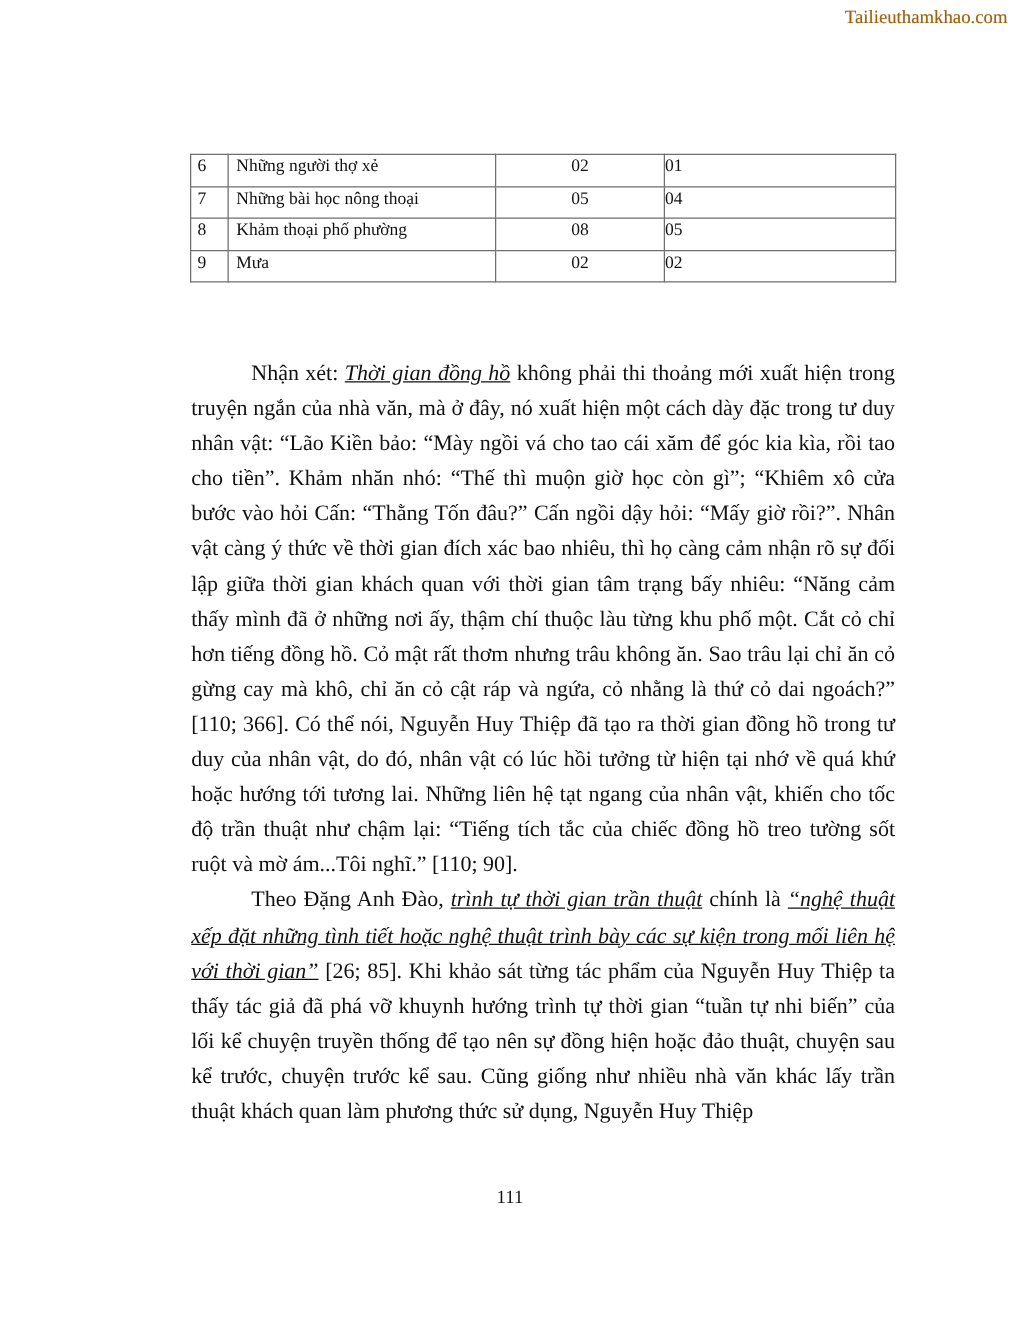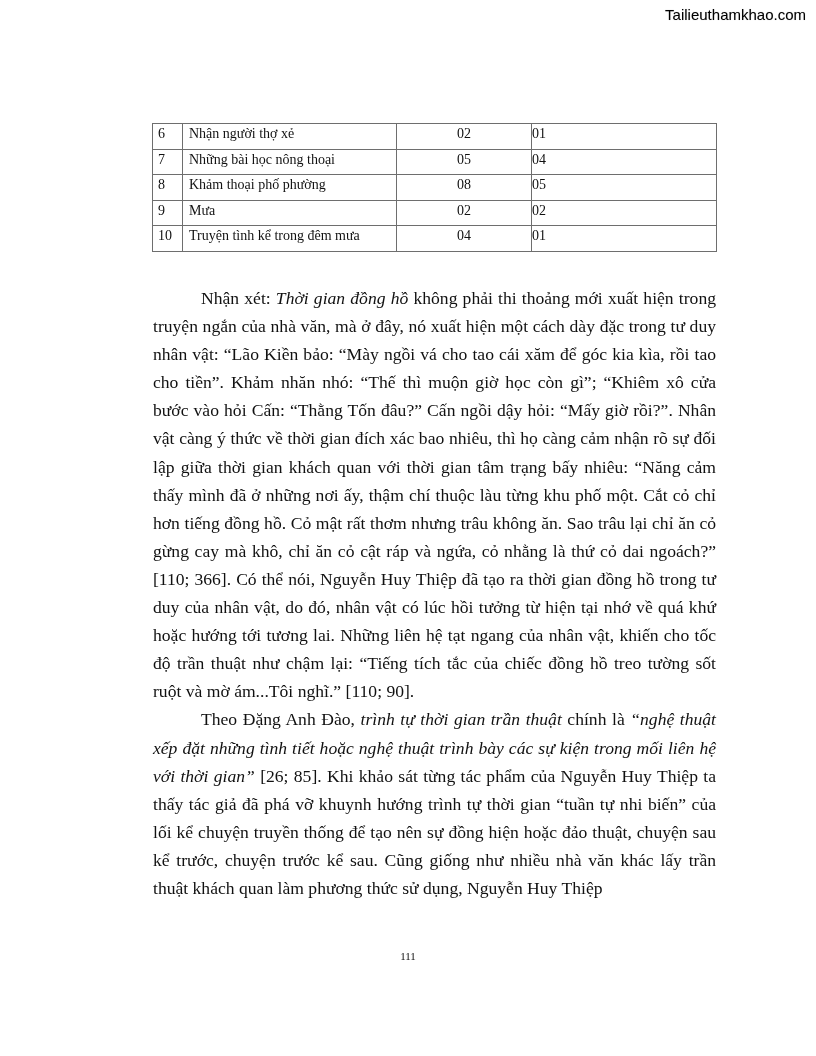--- a/index.html
+++ b/index.html
@@ -2,58 +2,58 @@
 <html><head>
 <meta charset="utf-8">
 <style>
   html, body { margin: 0; padding: 0; }
   body {
     width: 816px; height: 1056px; background: #ffffff; position: relative;
     overflow: hidden; font-family: "Liberation Serif", "DejaVu Serif", serif; color: #111;
   }
   .watermark {
     position: absolute; top: 6px; right: 10px;
-    font-family: Liberation Sans, sans-serif; font-size: 15px;
-    color: #000000; letter-spacing: 0px;
+    font-family: Liberation Serif, serif; font-size: 15px;
+    color: #a16207; letter-spacing: 0px;
     text-shadow: 0 0 1px #bdbdbd;
   }
   table.stats {
     position: absolute; left: 152px; top: 123px; width: 565px;
     border-collapse: collapse; font-size: 14px;
   }
   table.stats td {
     border: 1px solid #6e6e6e; height: 25.5px; padding: 0 0 0 6px;
     vertical-align: top; line-height: 18px; padding-top: 1px; box-sizing: border-box;
   }
   table.stats td.num { width: 30px; padding-left: 5px; }
   table.stats td.title { width: 214px; }
   table.stats td.c1 { width: 135px; text-align: center; padding-left: 0; }
   table.stats td.c2 { text-align: left; padding-left: 0; }
   .body-text {
     position: absolute; left: 153px; top: 284px; width: 563px;
     font-size: 17.6px; line-height: 28.1px; text-align: justify;
   }
   .body-text p { margin: 0; text-indent: 48px; }
   .u { }
-  .i { font-style: italic; }
+  .i { font-style: italic; text-decoration: underline; }
   .page-number {
     position: absolute; top: 950px; left: 0; width: 816px; text-align: center;
-    font-size: 11px;
+    font-size: 15px;
   }
 </style>
 </head>
 <body>
 
 <div class="watermark">Tailieuthamkhao.com</div>
 
 <table class="stats">
   <tbody>
     <tr>
       <td class="num">6</td>
-      <td class="title">Nhận người thợ xẻ</td>
+      <td class="title">Những người thợ xẻ</td>
       <td class="c1">02</td>
       <td class="c2">01</td>
     </tr>
     <tr>
       <td class="num">7</td>
       <td class="title">Những bài học nông thoại</td>
       <td class="c1">05</td>
       <td class="c2">04</td>
     </tr>
     <tr>
@@ -61,26 +61,20 @@
       <td class="title">Khảm thoại phố phường</td>
       <td class="c1">08</td>
       <td class="c2">05</td>
     </tr>
     <tr>
       <td class="num">9</td>
       <td class="title">Mưa</td>
       <td class="c1">02</td>
       <td class="c2">02</td>
     </tr>
-    <tr>
-      <td class="num">10</td>
-      <td class="title">Truyện tình kể trong đêm mưa</td>
-      <td class="c1">04</td>
-      <td class="c2">01</td>
-    </tr>
   </tbody>
 </table>
 
 <div class="body-text">
   <p><span class="u">Nhận xét</span><span>: </span><span class="i">Thời gian đồng hồ</span><span> không phải thi thoảng mới xuất hiện trong truyện ngắn của nhà văn, mà ở đây, nó xuất hiện một cách dày đặc trong tư duy nhân vật: “Lão Kiền bảo: “Mày ngồi vá cho tao cái xăm để góc kia kìa, rồi tao cho tiền”. Khảm nhăn nhó: “Thế thì muộn giờ học còn gì”; “Khiêm xô cửa bước vào hỏi Cấn: “Thằng Tốn đâu?” Cấn ngồi dậy hỏi: “Mấy giờ rồi?”. Nhân vật càng ý thức về thời gian đích xác bao nhiêu, thì họ càng cảm nhận rõ sự đối lập giữa thời gian khách quan với thời gian tâm trạng bấy nhiêu: “Năng cảm thấy mình đã ở những nơi ấy, thậm chí thuộc làu từng khu phố một. Cắt cỏ chỉ hơn tiếng đồng hồ. Cỏ mật rất thơm nhưng trâu không ăn. Sao trâu lại chỉ ăn cỏ gừng cay mà khô, chỉ ăn cỏ cật ráp và ngứa, cỏ nhằng là thứ cỏ dai ngoách?” [110; 366]. Có thể nói, Nguyễn Huy Thiệp đã tạo ra thời gian đồng hồ trong tư duy của nhân vật, do đó, nhân vật có lúc hồi tưởng từ hiện tại nhớ về quá khứ hoặc hướng tới tương lai. Những liên hệ tạt ngang của nhân vật, khiến cho tốc độ trần thuật như chậm lại: “Tiếng tích tắc của chiếc đồng hồ treo tường sốt ruột và mờ ám...Tôi nghĩ.” [110; 90].</span></p>
   <p><span>Theo Đặng Anh Đào, </span><span class="i">trình tự thời gian trần thuật</span><span> chính là </span><span class="i">“nghệ thuật xếp đặt những tình tiết hoặc nghệ thuật trình bày các sự kiện trong mối liên hệ với thời gian”</span><span> [26; 85]. Khi khảo sát từng tác phẩm của Nguyễn Huy Thiệp ta thấy tác giả đã phá vỡ khuynh hướng trình tự thời gian “tuần tự nhi biến” của lối kể chuyện truyền thống để tạo nên sự đồng hiện hoặc đảo thuật, chuyện sau kể trước, chuyện trước kể sau. Cũng giống như nhiều nhà văn khác lấy trần thuật khách quan làm phương thức sử dụng, Nguyễn Huy Thiệp</span></p>
 </div>
 
 <div class="page-number">111</div>
 

